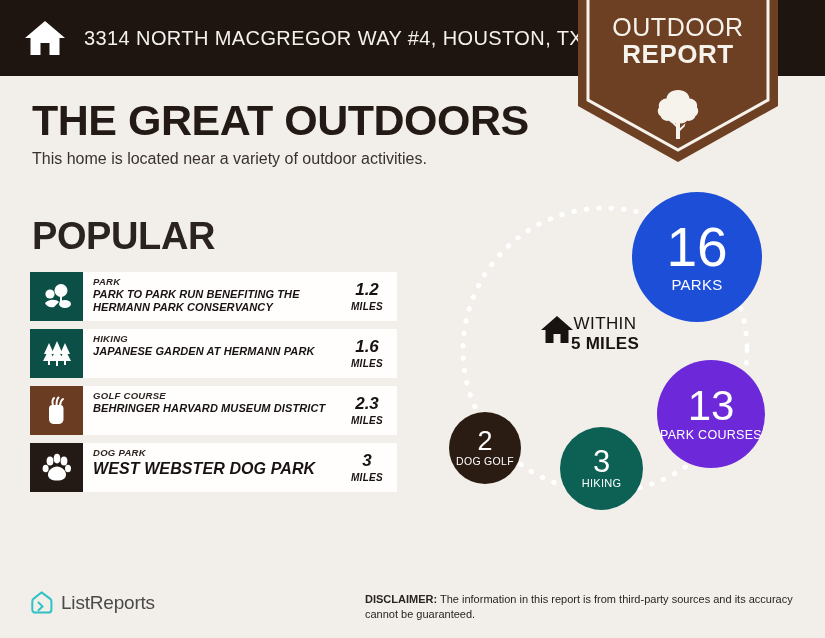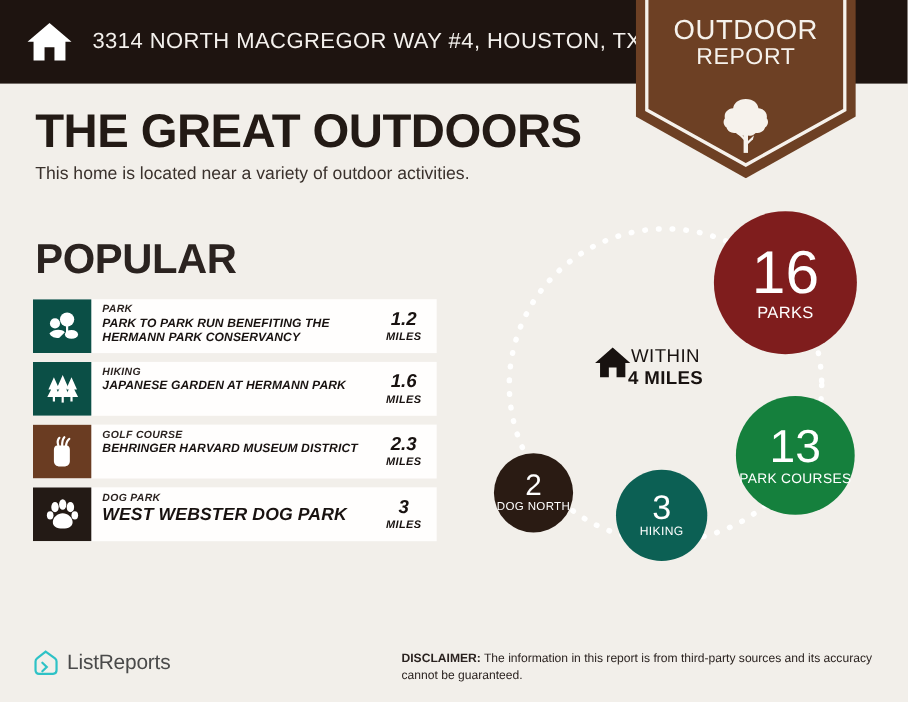--- a/index.html
+++ b/index.html
@@ -35,21 +35,21 @@
     z-index:5;
   }
   .badge svg{ display:block; }
   .badge-text{
     position:absolute; left:0; top:14px; width:200px;
     text-align:center; color:#f6f2ec;
     line-height:1.06;
     pointer-events:none;
   }
   .badge-line1{ font-size:25px; font-weight:400; letter-spacing:.5px; display:block;}
-  .badge-line2{ font-size:21px; font-weight:400; letter-spacing:.5px; display:block;}
+  .badge-line2{ font-size:26px; font-weight:700; letter-spacing:.5px; display:block;}
 
   
   .title{
     position:absolute; left:32px; top:96px;
     font-size:43px; font-weight:700; letter-spacing:-.5px;
     color:#231a15;
   }
   .subtitle{
     position:absolute; left:32px; top:150px;
     font-size:16px; color:#3a312c; font-weight:400;
@@ -107,25 +107,25 @@
   .diagram svg{ position:absolute; left:0; top:0; }
   .bubble{
     position:absolute; border-radius:50%;
     display:flex; flex-direction:column;
     align-items:center; justify-content:center;
     color:#fff; text-align:center;
   }
   .bubble .num{ font-weight:400; line-height:.95; }
   .bubble .lbl{ font-weight:400; line-height:1.05; letter-spacing:.3px; }
 
-  .b-parks{ left:224px; top:12px; width:130px; height:130px; background:#7f1d1d; }
+  .b-parks{ left:207px; top:12px; width:130px; height:130px; background:#1d4ed8; }
   .b-parks .num{ font-size:55px; }
   .b-parks .lbl{ font-size:15px; margin-top:4px;}
 
-  .b-golf{ left:244px; top:180px; width:108px; height:108px; background:#15803d; }
+  .b-golf{ left:232px; top:180px; width:108px; height:108px; background:#6d28d9; }
   .b-golf .num{ font-size:42px; }
   .b-golf .lbl{ font-size:12.5px; margin-top:3px;}
 
   .b-hiking{ left:135px; top:247px; width:83px; height:83px; background:#0c6054; }
   .b-hiking .num{ font-size:31px; }
   .b-hiking .lbl{ font-size:11px; margin-top:2px;}
 
   .b-dog{ left:24px; top:232px; width:72px; height:72px; background:#2a1b13; }
   .b-dog .num{ font-size:27px; }
   .b-dog .lbl{ font-size:10.5px; margin-top:2px;}
@@ -286,29 +286,29 @@
     <div class="lbl">PARK COURSES</div>
   </div>
 
   <div class="bubble b-hiking">
     <div class="num">3</div>
     <div class="lbl">HIKING</div>
   </div>
 
   <div class="bubble b-dog">
     <div class="num">2</div>
-    <div class="lbl">DOG NORTH</div>
+    <div class="lbl">DOG GOLF</div>
   </div>
 
   <div class="center-block">
     <svg class="house" width="34" height="30" viewBox="0 0 34 30">
       <path fill="#181210" d="M17 1 L33 15 L28.5 15 L28.5 28 L20.5 28 L20.5 19 L13.5 19 L13.5 28 L5.5 28 L5.5 15 L1 15 Z"></path>
     </svg>
     <div class="center-within">WITHIN</div>
-    <div class="center-miles">4 MILES</div>
+    <div class="center-miles">5 MILES</div>
   </div>
 </div>
 
 <div class="footer-logo">
   <svg width="24" height="26" viewBox="0 0 24 26">
     <path fill="none" stroke="#2ec2c6" stroke-width="2" d="M11.5 2.4 L20 8.6 C21 9.3 21.4 10.2 21.4 11.4 L21.4 19.4 C21.4 21.3 20.1 22.6 18.2 22.6 L5.4 22.6 C3.6 22.6 2.3 21.3 2.3 19.4 L2.3 11.4 C2.3 10.2 2.7 9.3 3.7 8.6 Z"></path>
     <path fill="none" stroke="#2ec2c6" stroke-width="2" stroke-linecap="round" d="M8.5 12.5 L12.5 16.4 L8.5 20.2"></path>
   </svg>
   <div class="footer-logo-text">ListReports</div>
 </div>

